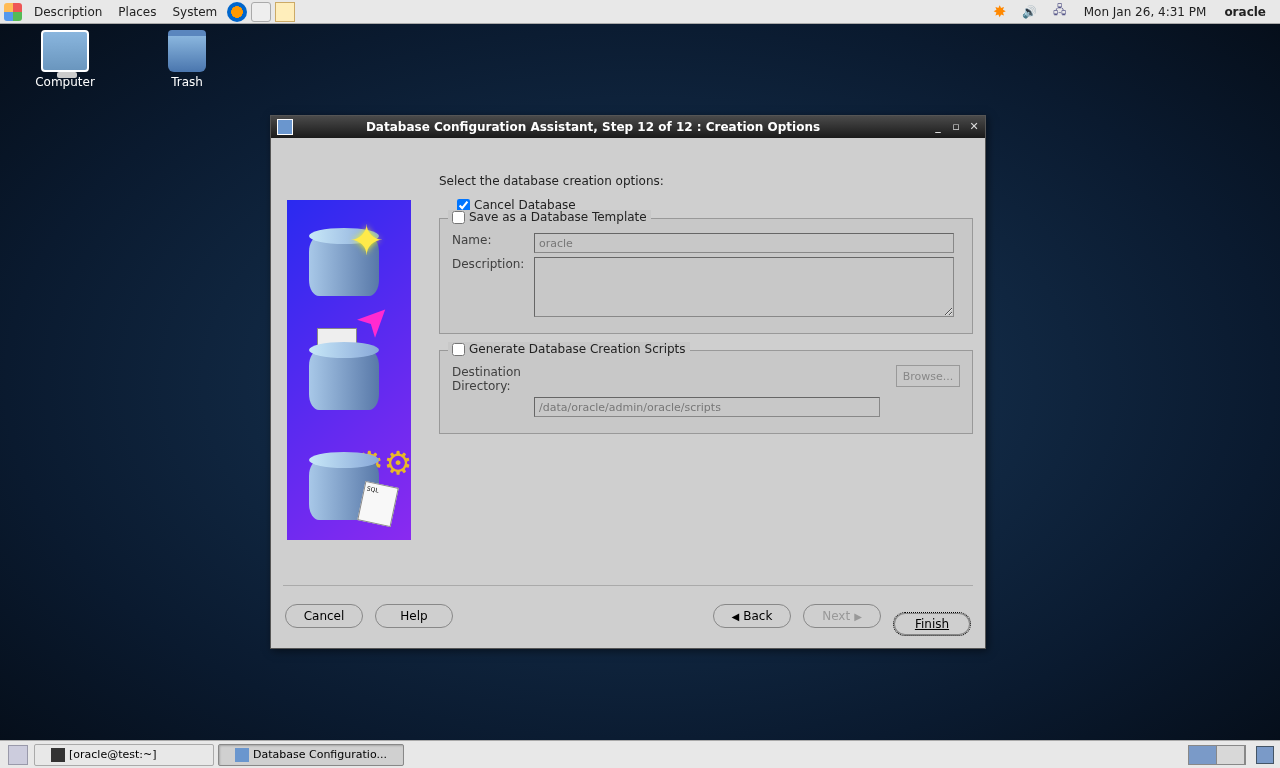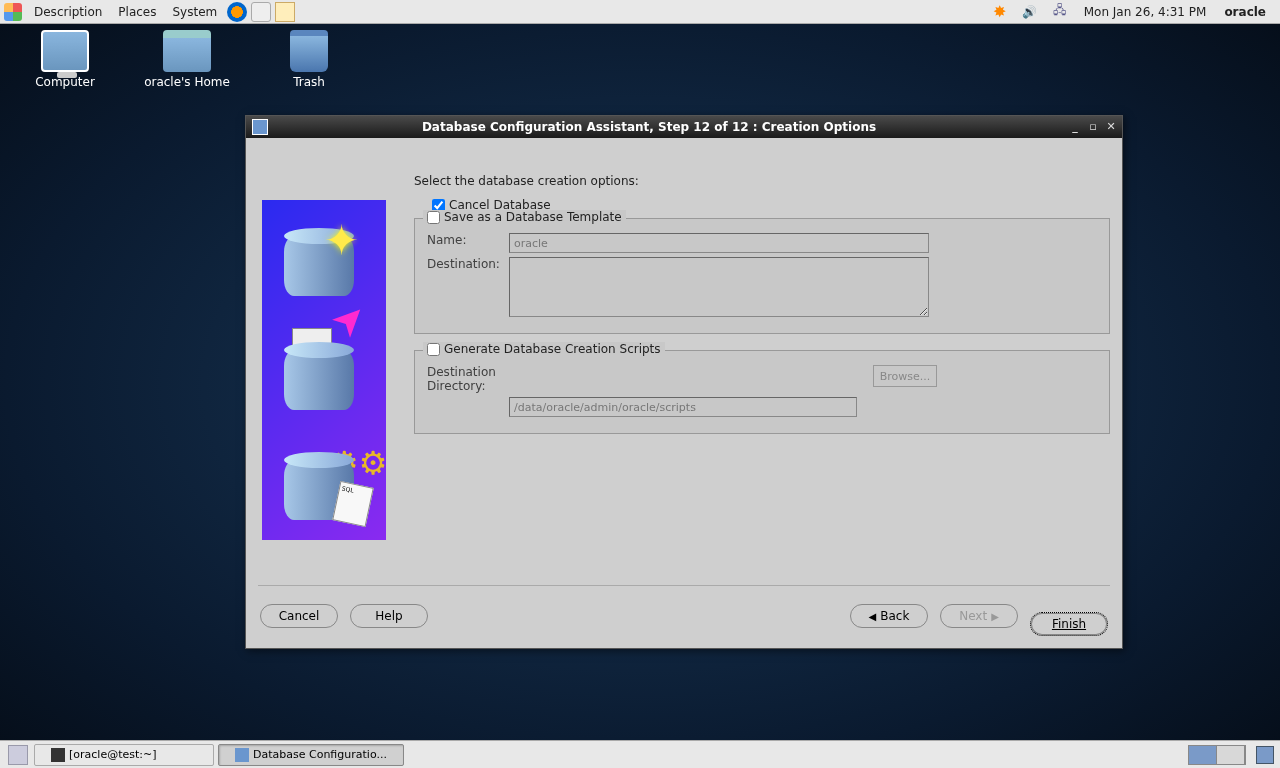--- a/index.html
+++ b/index.html
@@ -18,21 +18,21 @@
 
 .desktop { position: absolute; top: 30px; left: 10px; display: flex; flex-direction: row; gap: 12px; }
 .dicon { width: 110px; text-align: center; color: #fff; font-size: 12px; }
 .dicon .glyph { width: 48px; height: 42px; margin: 0 auto 3px; position: relative; }
 .comp-glyph { background: linear-gradient(#8ab6de,#6a96be); border: 2px solid #fff; border-radius: 4px; }
 .comp-glyph::after{content:"";position:absolute;bottom:-8px;left:14px;width:20px;height:6px;background:#ccc;border-radius:2px;}
 .folder-glyph { background: linear-gradient(#8ab6de,#6a96be); border-radius: 4px; border-top:8px solid #9cc; }
 .trash-glyph { width:38px!important; background: linear-gradient(#8ab6de,#4a76ae); border-radius: 4px 4px 6px 6px; border-top:6px solid #5a86be; margin-top:6px;}
 
 
-.window { position: absolute; left: 245px; top: 115px; width: 878px; height: 534px; background: #cfcfcf; border: 1px solid #555; box-shadow: 2px 2px 8px rgba(0,0,0,0.5); display:flex; flex-direction:column;}
+.window { position: absolute; left: 270px; top: 115px; width: 716px; height: 534px; background: #cfcfcf; border: 1px solid #555; box-shadow: 2px 2px 8px rgba(0,0,0,0.5); display:flex; flex-direction:column;}
 .titlebar { height: 22px; background: linear-gradient(#4a4a4a,#1a1a1a); color: #fff; display: flex; align-items: center; font-size: 12px; font-weight: bold; }
 .title-icon { width:16px; height:16px; background:#6a96ce; margin:0 6px; border:1px solid #fff;}
 .title-text { flex:1; text-align:center; padding-right:40px;}
 .title-btns { display:flex; gap:4px; padding:0 4px;}
 .tbtn { width:14px; height:14px; color:#ddd; font-size:11px; line-height:14px; text-align:center; cursor:pointer;}
 
 .window-body { flex:1; display:flex; padding: 14px 12px 8px 16px; gap: 28px; }
 .wizard-img { width: 124px; height: 340px; background: linear-gradient(135deg,#2a2af0,#8a2af0); position:relative; overflow:hidden; border:0; margin-top:48px;}
 .cyl { position:absolute; left:22px; width:70px; height:60px; background:linear-gradient(90deg,#a8c8e8,#5878a8); border-radius:10px/16px;}
 .cyl::before{content:"";position:absolute;top:-8px;left:0;right:0;height:16px;background:linear-gradient(90deg,#c8e8f8,#88a8d8);border-radius:50%;}
@@ -97,24 +97,20 @@
     <div class="panel-user">oracle</div>
   </div>
 </div>
 
 <div class="desktop">
   <div class="dicon">
     <div class="glyph comp-glyph"></div>
     <div>Computer</div>
   </div>
   <div class="dicon">
-    <div class="glyph folder-glyph"></div>
-    <div>oracle's Home</div>
-  </div>
-  <div class="dicon">
     <div class="glyph trash-glyph"></div>
     <div>Trash</div>
   </div>
 </div>
 
 <div class="window">
   <div class="titlebar">
     <div class="title-icon"></div>
     <div class="title-text">Database Configuration Assistant, Step 12 of 12 : Creation Options</div>
     <div class="title-btns">
@@ -147,21 +143,21 @@
       <div class="fieldset">
         <div class="legend">
           <input type="checkbox" class="chk" style="">
           <span>Save as a Database Template</span>
         </div>
         <div class="field-row">
           <div class="field-lbl disabled-lbl">Name:</div>
           <input class="txt-input" disabled="" value="oracle" style="">
         </div>
         <div class="field-row">
-          <div class="field-lbl disabled-lbl">Destination:</div>
+          <div class="field-lbl disabled-lbl">Description:</div>
           <textarea class="txt-area" disabled="" style=""></textarea>
         </div>
       </div>
 
       <div class="fieldset">
         <div class="legend">
           <input type="checkbox" class="chk" style="">
           <span>Generate Database Creation Scripts</span>
         </div>
         <div class="field-row">

